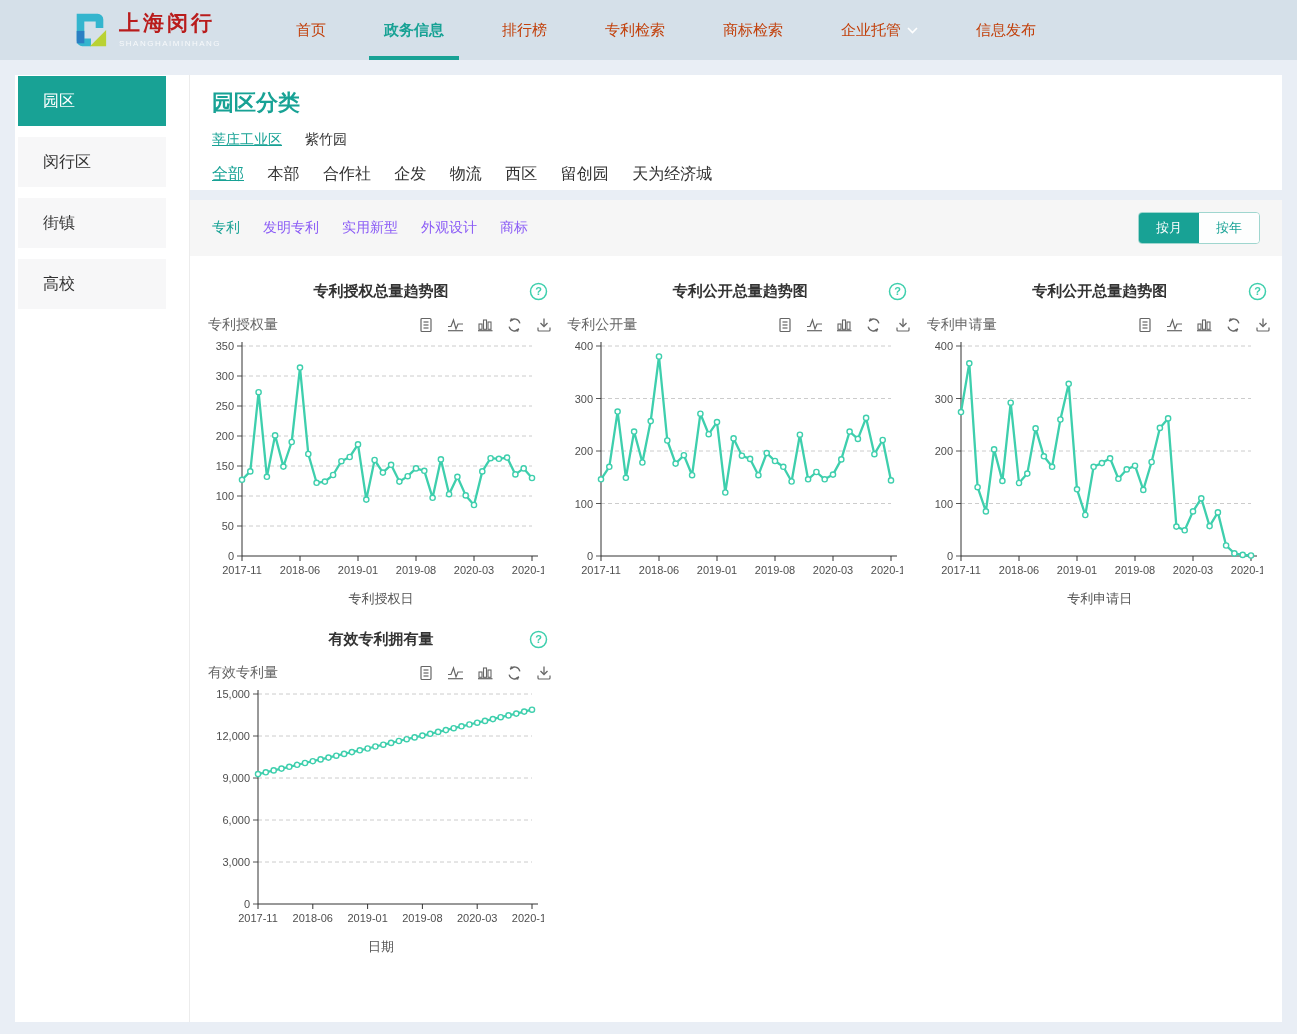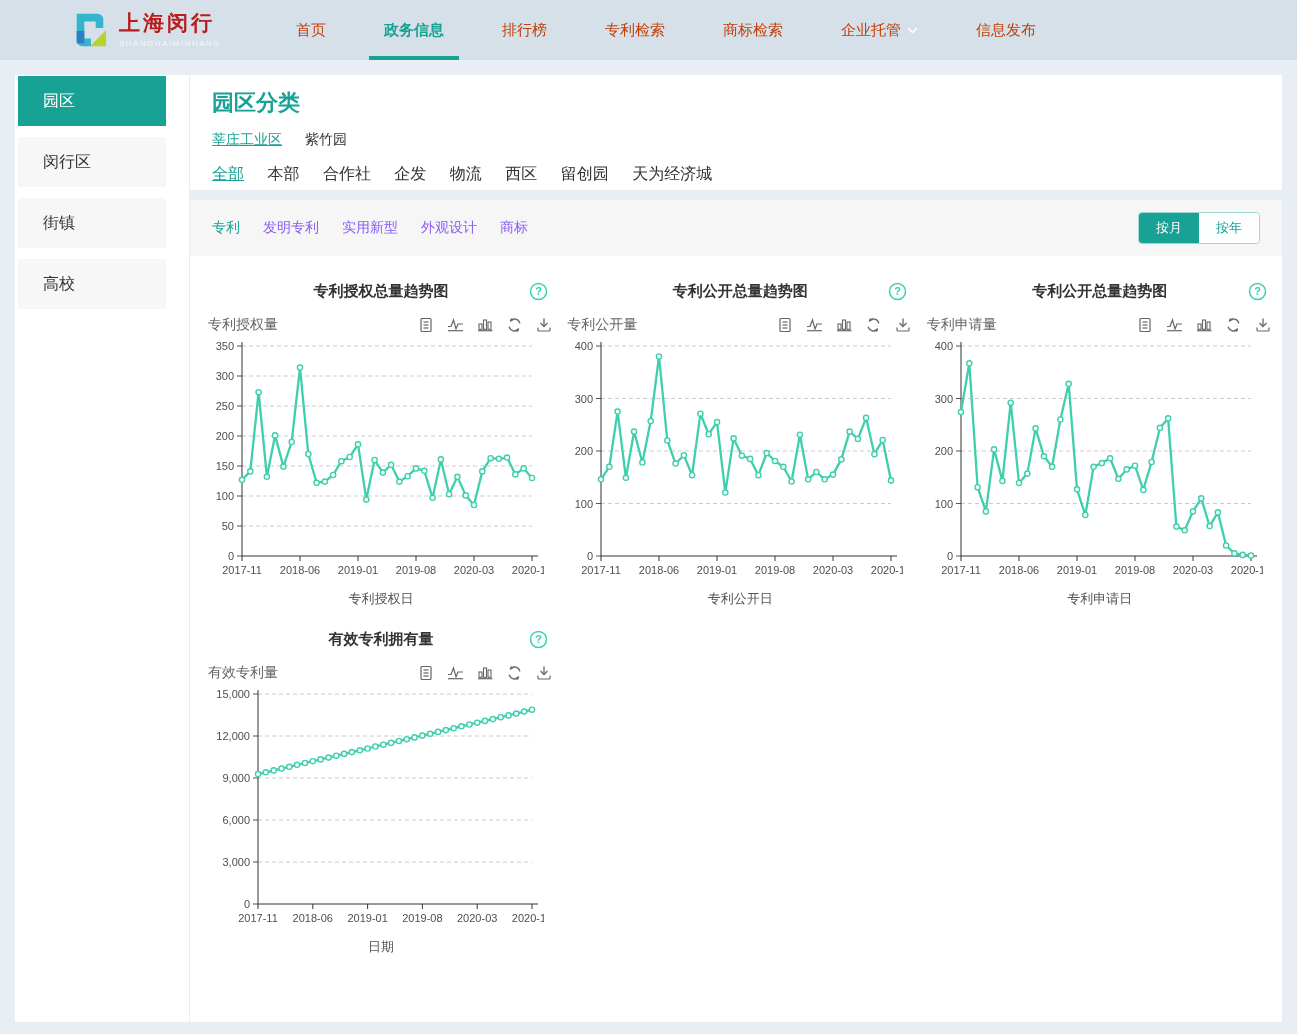--- a/index.html
+++ b/index.html
@@ -375,21 +375,20 @@
               <circle cx="261.7" cy="143.3" r="2.6" fill="#fff" stroke="#3ecfad" stroke-width="1.4"></circle>
               <circle cx="270.0" cy="138.6" r="2.6" fill="#fff" stroke="#3ecfad" stroke-width="1.4"></circle>
               <circle cx="278.3" cy="123.4" r="2.6" fill="#fff" stroke="#3ecfad" stroke-width="1.4"></circle>
               <circle cx="286.6" cy="95.6" r="2.6" fill="#fff" stroke="#3ecfad" stroke-width="1.4"></circle>
               <circle cx="294.9" cy="102.9" r="2.6" fill="#fff" stroke="#3ecfad" stroke-width="1.4"></circle>
               <circle cx="303.1" cy="81.9" r="2.6" fill="#fff" stroke="#3ecfad" stroke-width="1.4"></circle>
               <circle cx="311.4" cy="118.2" r="2.6" fill="#fff" stroke="#3ecfad" stroke-width="1.4"></circle>
               <circle cx="319.7" cy="104.0" r="2.6" fill="#fff" stroke="#3ecfad" stroke-width="1.4"></circle>
               <circle cx="328.0" cy="144.4" r="2.6" fill="#fff" stroke="#3ecfad" stroke-width="1.4"></circle>
             </svg>
-          <div class="x-name">专利公开日</div>
         </div>
 
         <div class="chart-card">
           <div class="chart-title-row">
             <h3>专利公开总量趋势图</h3>
             <span class="help"><svg width="19" height="19" viewBox="0 0 19 19">
                   <circle cx="9.5" cy="9.5" r="8" fill="none" stroke="#3ecfad" stroke-width="1.5"></circle>
                   <text x="9.5" y="13.2" text-anchor="middle" font-size="11" font-weight="bold" fill="#3ecfad">?</text>
                 </svg></span>
           </div>

